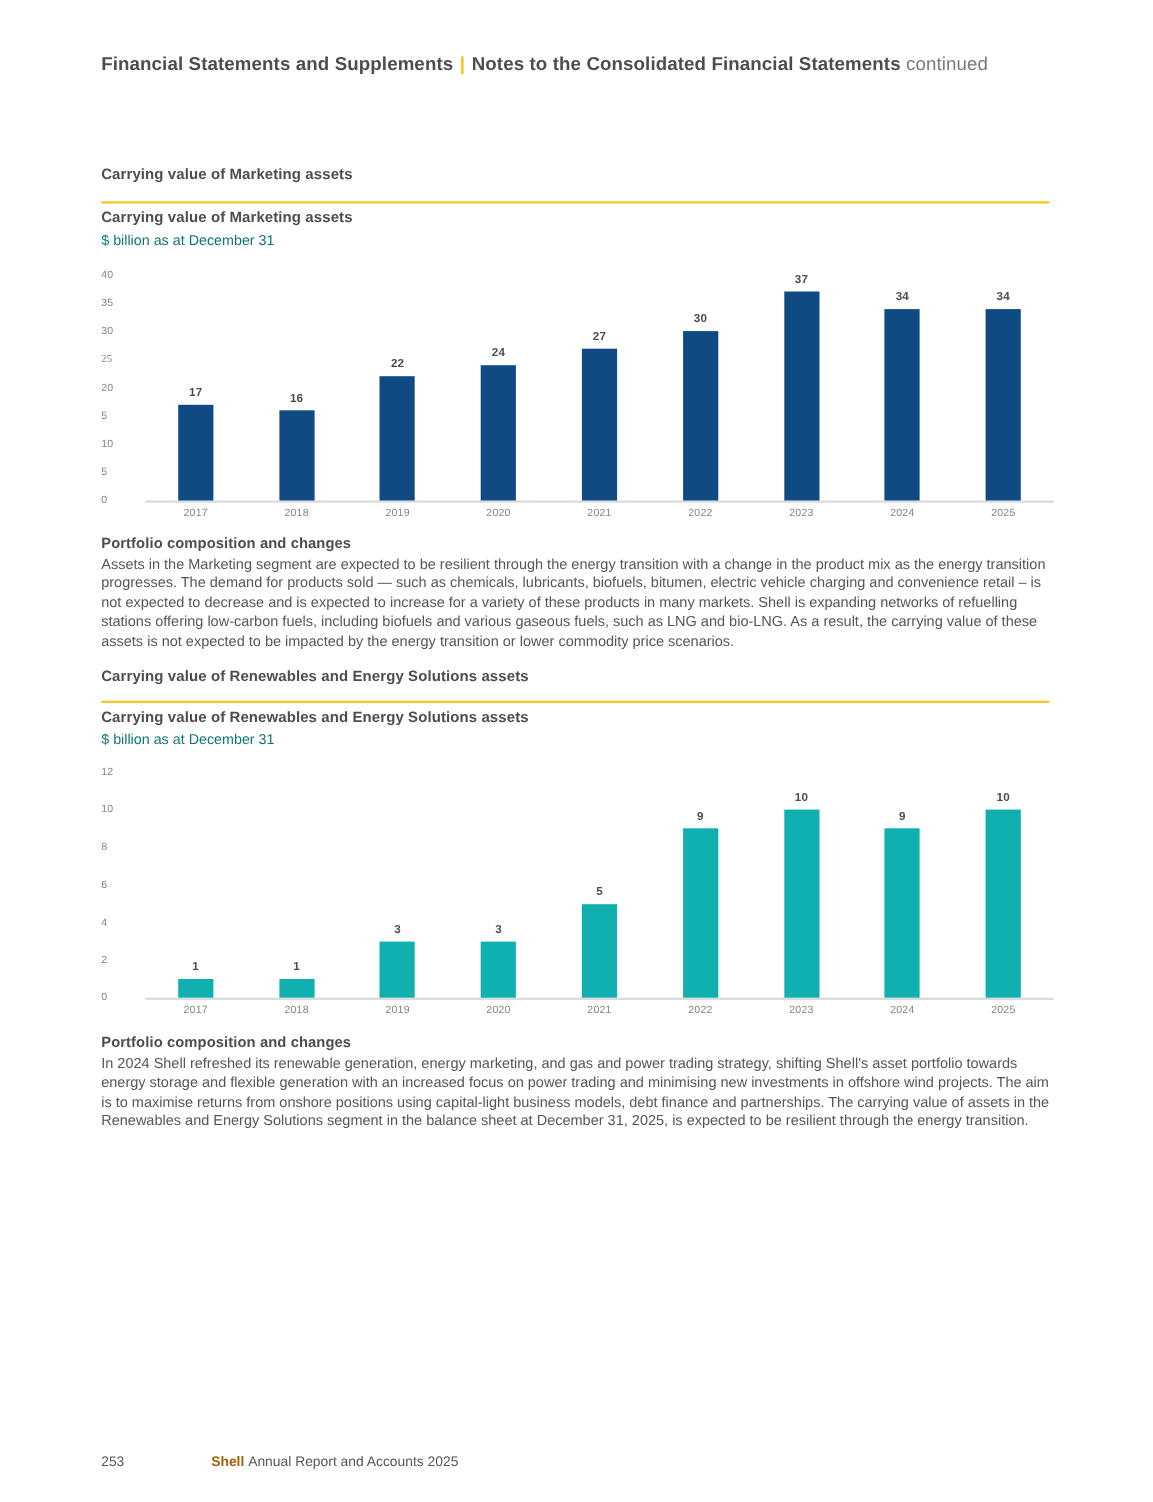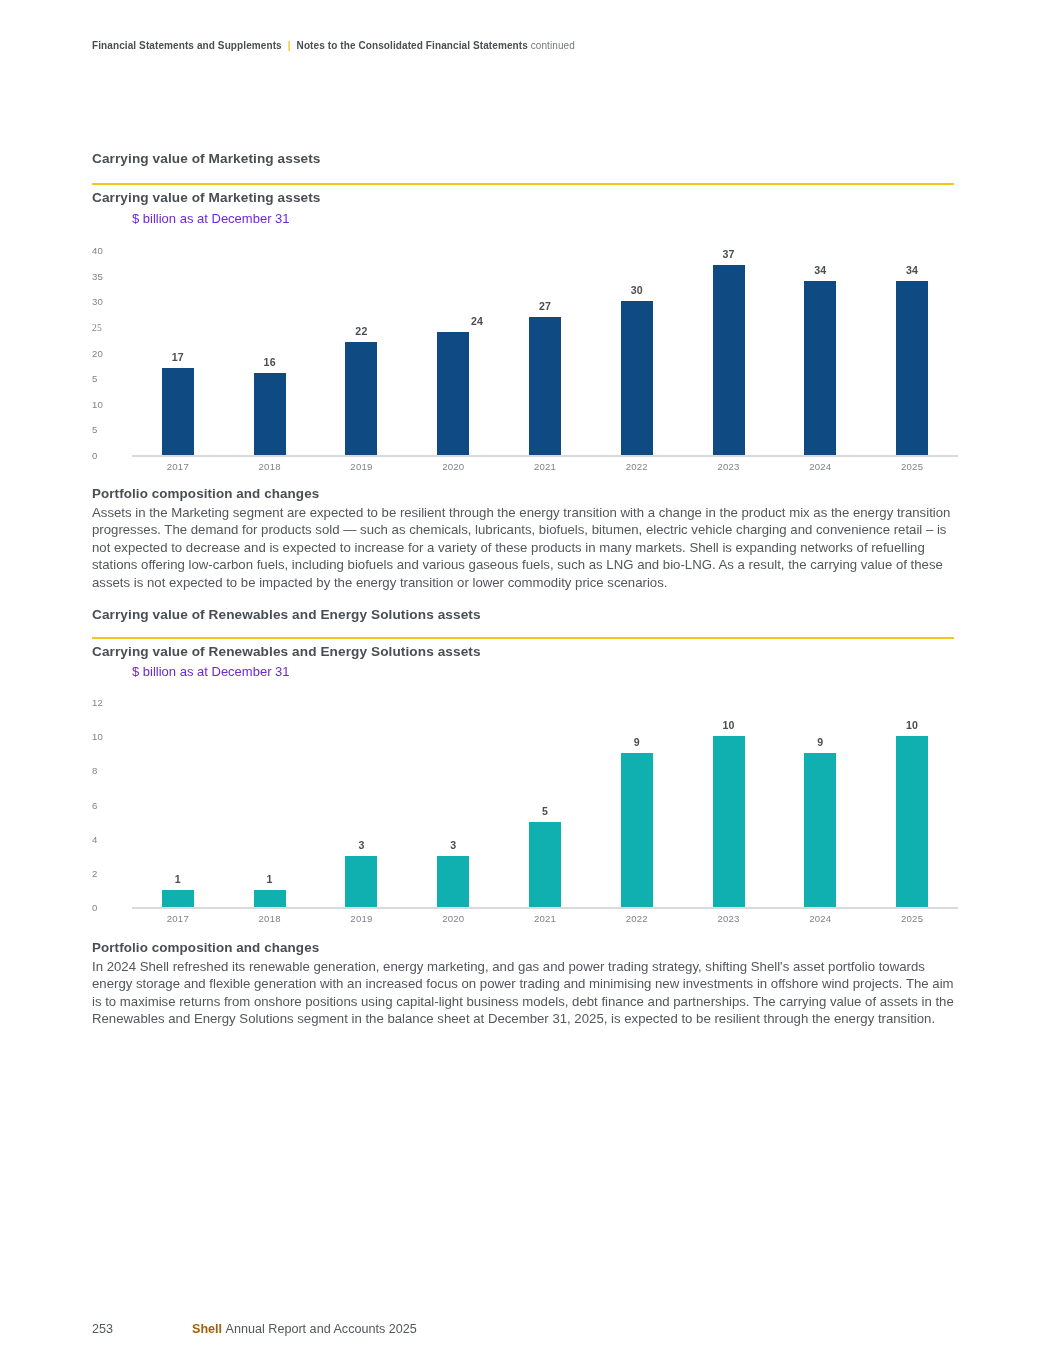--- a/index.html
+++ b/index.html
@@ -20,22 +20,22 @@
     position: absolute;
     left: 0; top: 0;
     width: 1048px;
     height: 1365px;
   }
 
   
   .run-header {
     position: absolute;
     left: 92px;
-    top: 37px;
-    font-size: 10px;
+    top: 50px;
+    font-size: 17px;
     line-height: 17px;
     white-space: nowrap;
   }
   .run-header .rh-bold {
     font-weight: bold;
     color: #4a4d52;
     letter-spacing: 0.1px;
   }
   .run-header .rh-pipe {
     color: #f5c518;
@@ -95,23 +95,22 @@
     font-weight: bold;
     color: #4a4d52;
     letter-spacing: 0.1px;
     white-space: nowrap;
   }
   .fig-unit {
     position: absolute;
     left: 92px;
     font-size: 13px;
     font-weight: normal;
-    color: #6d28d9;
-    white-space: nowrap;
-    margin-left: 40px;
+    color: #0f766e;
+    white-space: nowrap;
   }
 
   
   .chart {
     position: absolute;
   }
   .ytick {
     position: absolute;
     right: 0;
     text-align: left;
@@ -218,21 +217,21 @@
       <div class="bar" style="left: 69.8889px; top: 127.875px; width: 32px; height: 87.125px; background: rgb(15, 75, 130);"></div>
       <div class="bar-value" style="left: 55.8889px; top: 110.875px; width: 60px;">17</div>
       <div class="xtick" style="left: 55.8889px; top: 221px; width: 60px;">2017</div>
       <div class="bar" style="left: 161.667px; top: 133px; width: 32px; height: 82px; background: rgb(15, 75, 130);"></div>
       <div class="bar-value" style="left: 147.667px; top: 116px; width: 60px;">16</div>
       <div class="xtick" style="left: 147.667px; top: 221px; width: 60px;">2018</div>
       <div class="bar" style="left: 253.444px; top: 102.25px; width: 32px; height: 112.75px; background: rgb(15, 75, 130);"></div>
       <div class="bar-value" style="left: 239.444px; top: 85.25px; width: 60px;">22</div>
       <div class="xtick" style="left: 239.444px; top: 221px; width: 60px;">2019</div>
       <div class="bar" style="left: 345.222px; top: 92px; width: 32px; height: 123px; background: rgb(15, 75, 130);"></div>
-      <div class="bar-value" style="left: 331.222px; top: 75px; width: 60px; text-align: right;">24</div>
+      <div class="bar-value" style="left: 331.222px; top: 75px; width: 60px;">24</div>
       <div class="xtick" style="left: 331.222px; top: 221px; width: 60px;">2020</div>
       <div class="bar" style="left: 437px; top: 76.625px; width: 32px; height: 138.375px; background: rgb(15, 75, 130);"></div>
       <div class="bar-value" style="left: 423px; top: 59.625px; width: 60px;">27</div>
       <div class="xtick" style="left: 423px; top: 221px; width: 60px;">2021</div>
       <div class="bar" style="left: 528.778px; top: 61.25px; width: 32px; height: 153.75px; background: rgb(15, 75, 130);"></div>
       <div class="bar-value" style="left: 514.778px; top: 44.25px; width: 60px;">30</div>
       <div class="xtick" style="left: 514.778px; top: 221px; width: 60px;">2022</div>
       <div class="bar" style="left: 620.556px; top: 25.375px; width: 32px; height: 189.625px; background: rgb(15, 75, 130);"></div>
       <div class="bar-value" style="left: 606.556px; top: 8.375px; width: 60px;">37</div>
       <div class="xtick" style="left: 606.556px; top: 221px; width: 60px;">2023</div>

